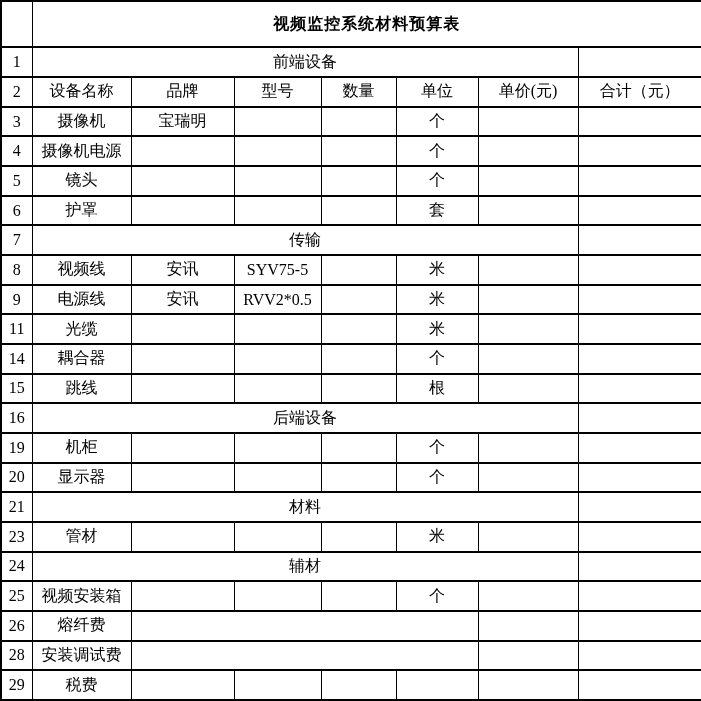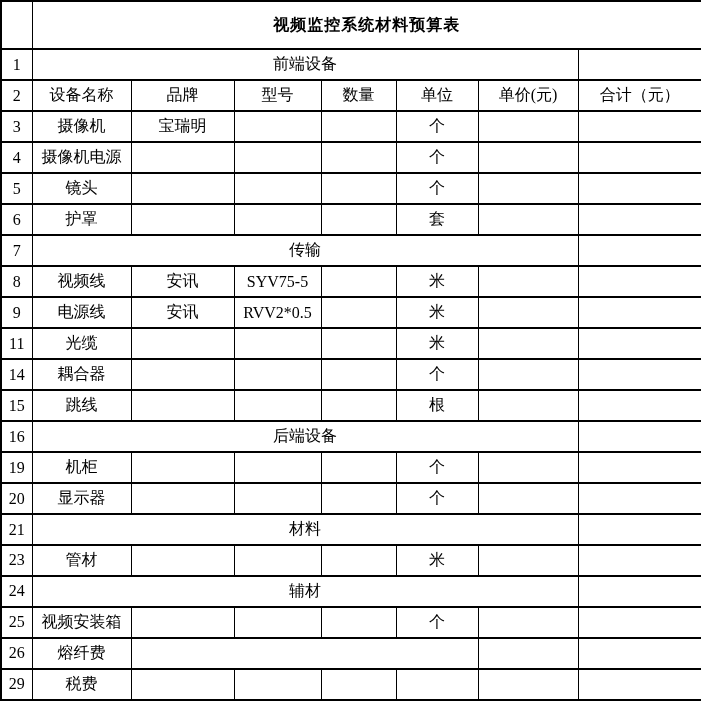--- a/index.html
+++ b/index.html
@@ -249,20 +249,27 @@
           <td></td>
         </tr>
         <tr>
           <td class="num">26</td>
           <td>熔纤费</td>
           <td colspan="4"></td>
           <td></td>
           <td></td>
         </tr>
         <tr>
+          <td class="num">28</td>
+          <td>安装调试费</td>
+          <td colspan="4"></td>
+          <td></td>
+          <td></td>
+        </tr>
+        <tr>
           <td class="num">29</td>
           <td>税费</td>
           <td></td>
           <td class="model"></td>
           <td></td>
           <td></td>
           <td></td>
           <td></td>
         </tr>
       </tbody>

